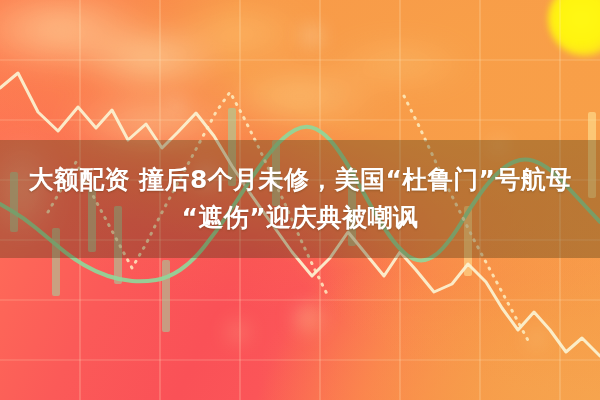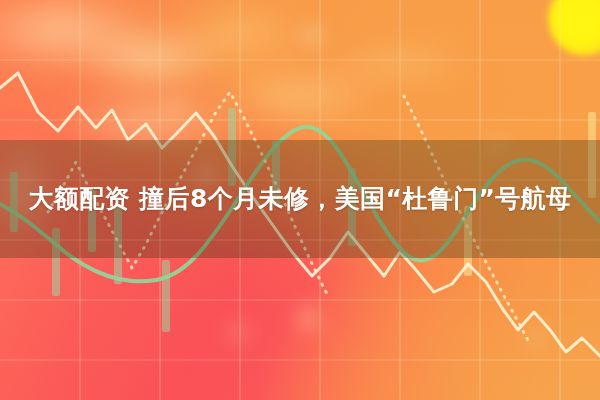--- a/index.html
+++ b/index.html
@@ -157,15 +157,16 @@
         <path d="M 0 204 Q 0 204 12 211 Q 24 218 36 228 Q 48 238 60 248 Q 72 258 84 265 Q 96 272 108 276 Q 120 280 132 281 Q 144 282 156 280 Q 168 278 180 270 Q 192 262 204 247 Q 216 232 228 214 Q 240 196 251 179 Q 262 162 273 149 Q 284 136 295 130 Q 306 124 316 129 Q 326 134 335 146 Q 344 158 353 174 Q 362 190 371 206 Q 380 222 389 235 Q 398 248 407 255 Q 416 262 425 260 Q 434 258 443 248 Q 452 238 461 223 Q 470 208 480 194 Q 490 180 500 171 Q 510 162 520 160 Q 530 158 541 164 Q 552 170 563 182 Q 574 194 587 208 L 600 222" fill="none" stroke="#8FD79A" stroke-width="4" stroke-linejoin="round" stroke-linecap="round" opacity="0.92"></path>
         <path d="M 48 212 L 62 188 L 76 162 L 90 190 L 104 216 L 118 242 L 132 268 L 146 244 L 160 216 L 174 190 L 188 164 L 202 138 L 216 112 L 230 92 L 244 118 L 258 146 L 272 176 L 286 206 L 300 238 L 314 268 L 328 296" fill="none" stroke="#FDF2C8" stroke-width="3" stroke-linejoin="round" stroke-linecap="round" opacity="0.80" stroke-dasharray="1 7"></path>
         <path d="M 404 96 L 418 124 L 432 154 L 446 184 L 460 212 L 474 240 L 488 266 L 502 292 L 516 318 L 530 344" fill="none" stroke="#FDF2C8" stroke-width="3" stroke-linejoin="round" stroke-linecap="round" opacity="0.80" stroke-dasharray="1 7"></path>
       </g>
   </svg>
 
   <div id="title-band"></div>
 
   <div id="title-block">
     <div class="title-line">大额配资 撞后8个月未修，美国“杜鲁门”号航母</div>
+    <div class="title-line">“遮伤”迎庆典被嘲讽</div>
   </div>
 
 </div>
 
 </body></html>

